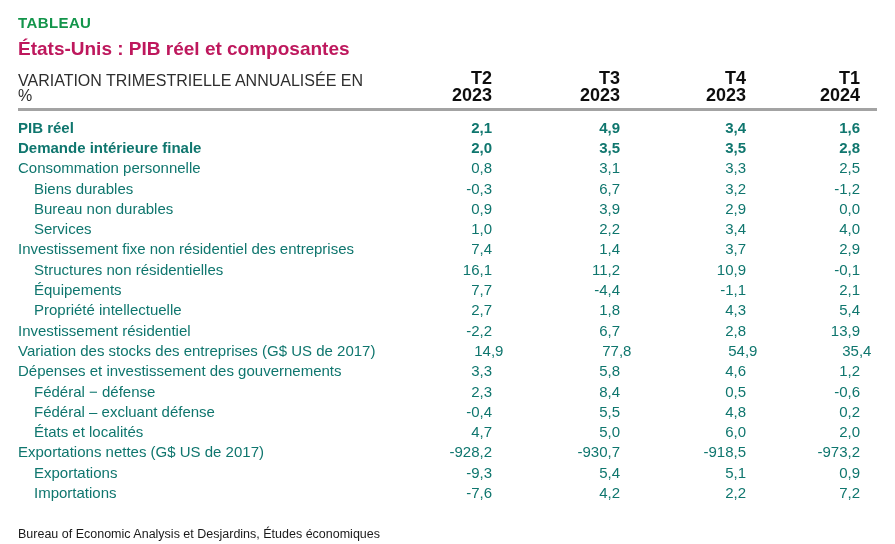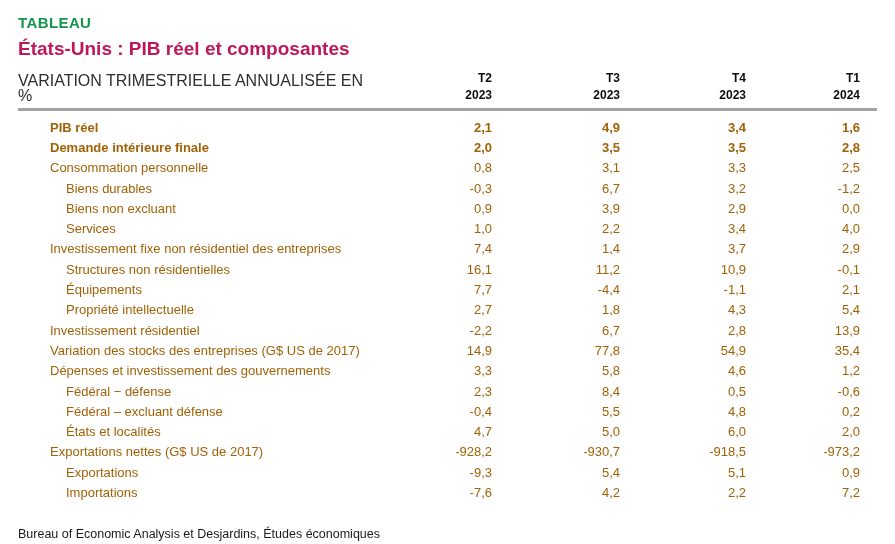--- a/index.html
+++ b/index.html
@@ -22,31 +22,30 @@
   }
   .thead {
     display:grid;
     grid-template-columns:1fr 128px 128px 126px 131px;
     align-items:end;
     margin-top:10px;
     border-bottom:3px solid #a3a3a3;
     padding-bottom:4px;
   }
   .unit-label { font-size:16px; color:#2e2e2e; line-height:15px; padding-bottom:1px; }
-  .colh { text-align:right; font-weight:bold; font-size:12px; line-height:17px; color:#0d0d0d; }
+  .colh { text-align:right; font-weight:bold; font-size:18px; line-height:17px; color:#0d0d0d; }
   .colh.last { padding-right:17px; }
   .tbody { margin-top:6px; }
   .row {
     display:grid;
     grid-template-columns:1fr 128px 128px 126px 131px;
     height:20.3px;
     align-items:center;
-    font-size:13px;
-    color:#a16207;
-    margin-left:32px;
+    font-size:15px;
+    color:#0f766e;
   }
   .row .label { white-space:nowrap; }
   .row .num { text-align:right; font-variant-numeric:tabular-nums; }
   .row .num.last { padding-right:17px; }
   .row.bold { font-weight:bold; }
   .row.italic { }
   .row.italic .label { padding-left:16px; }
   .source {
     position:absolute; left:18px; top:526px;
     font-size:12.5px; color:#1a1a1a; line-height:16px;
@@ -105,21 +104,21 @@
           <div class="num last">2,5</div>
         </div>
         <div class="row italic">
           <div class="label">Biens durables</div>
           <div class="num">-0,3</div>
           <div class="num">6,7</div>
           <div class="num">3,2</div>
           <div class="num last">-1,2</div>
         </div>
         <div class="row italic">
-          <div class="label">Biens non excluant</div>
+          <div class="label">Bureau non durables</div>
           <div class="num">0,9</div>
           <div class="num">3,9</div>
           <div class="num">2,9</div>
           <div class="num last">0,0</div>
         </div>
         <div class="row italic">
           <div class="label">Services</div>
           <div class="num">1,0</div>
           <div class="num">2,2</div>
           <div class="num">3,4</div>

